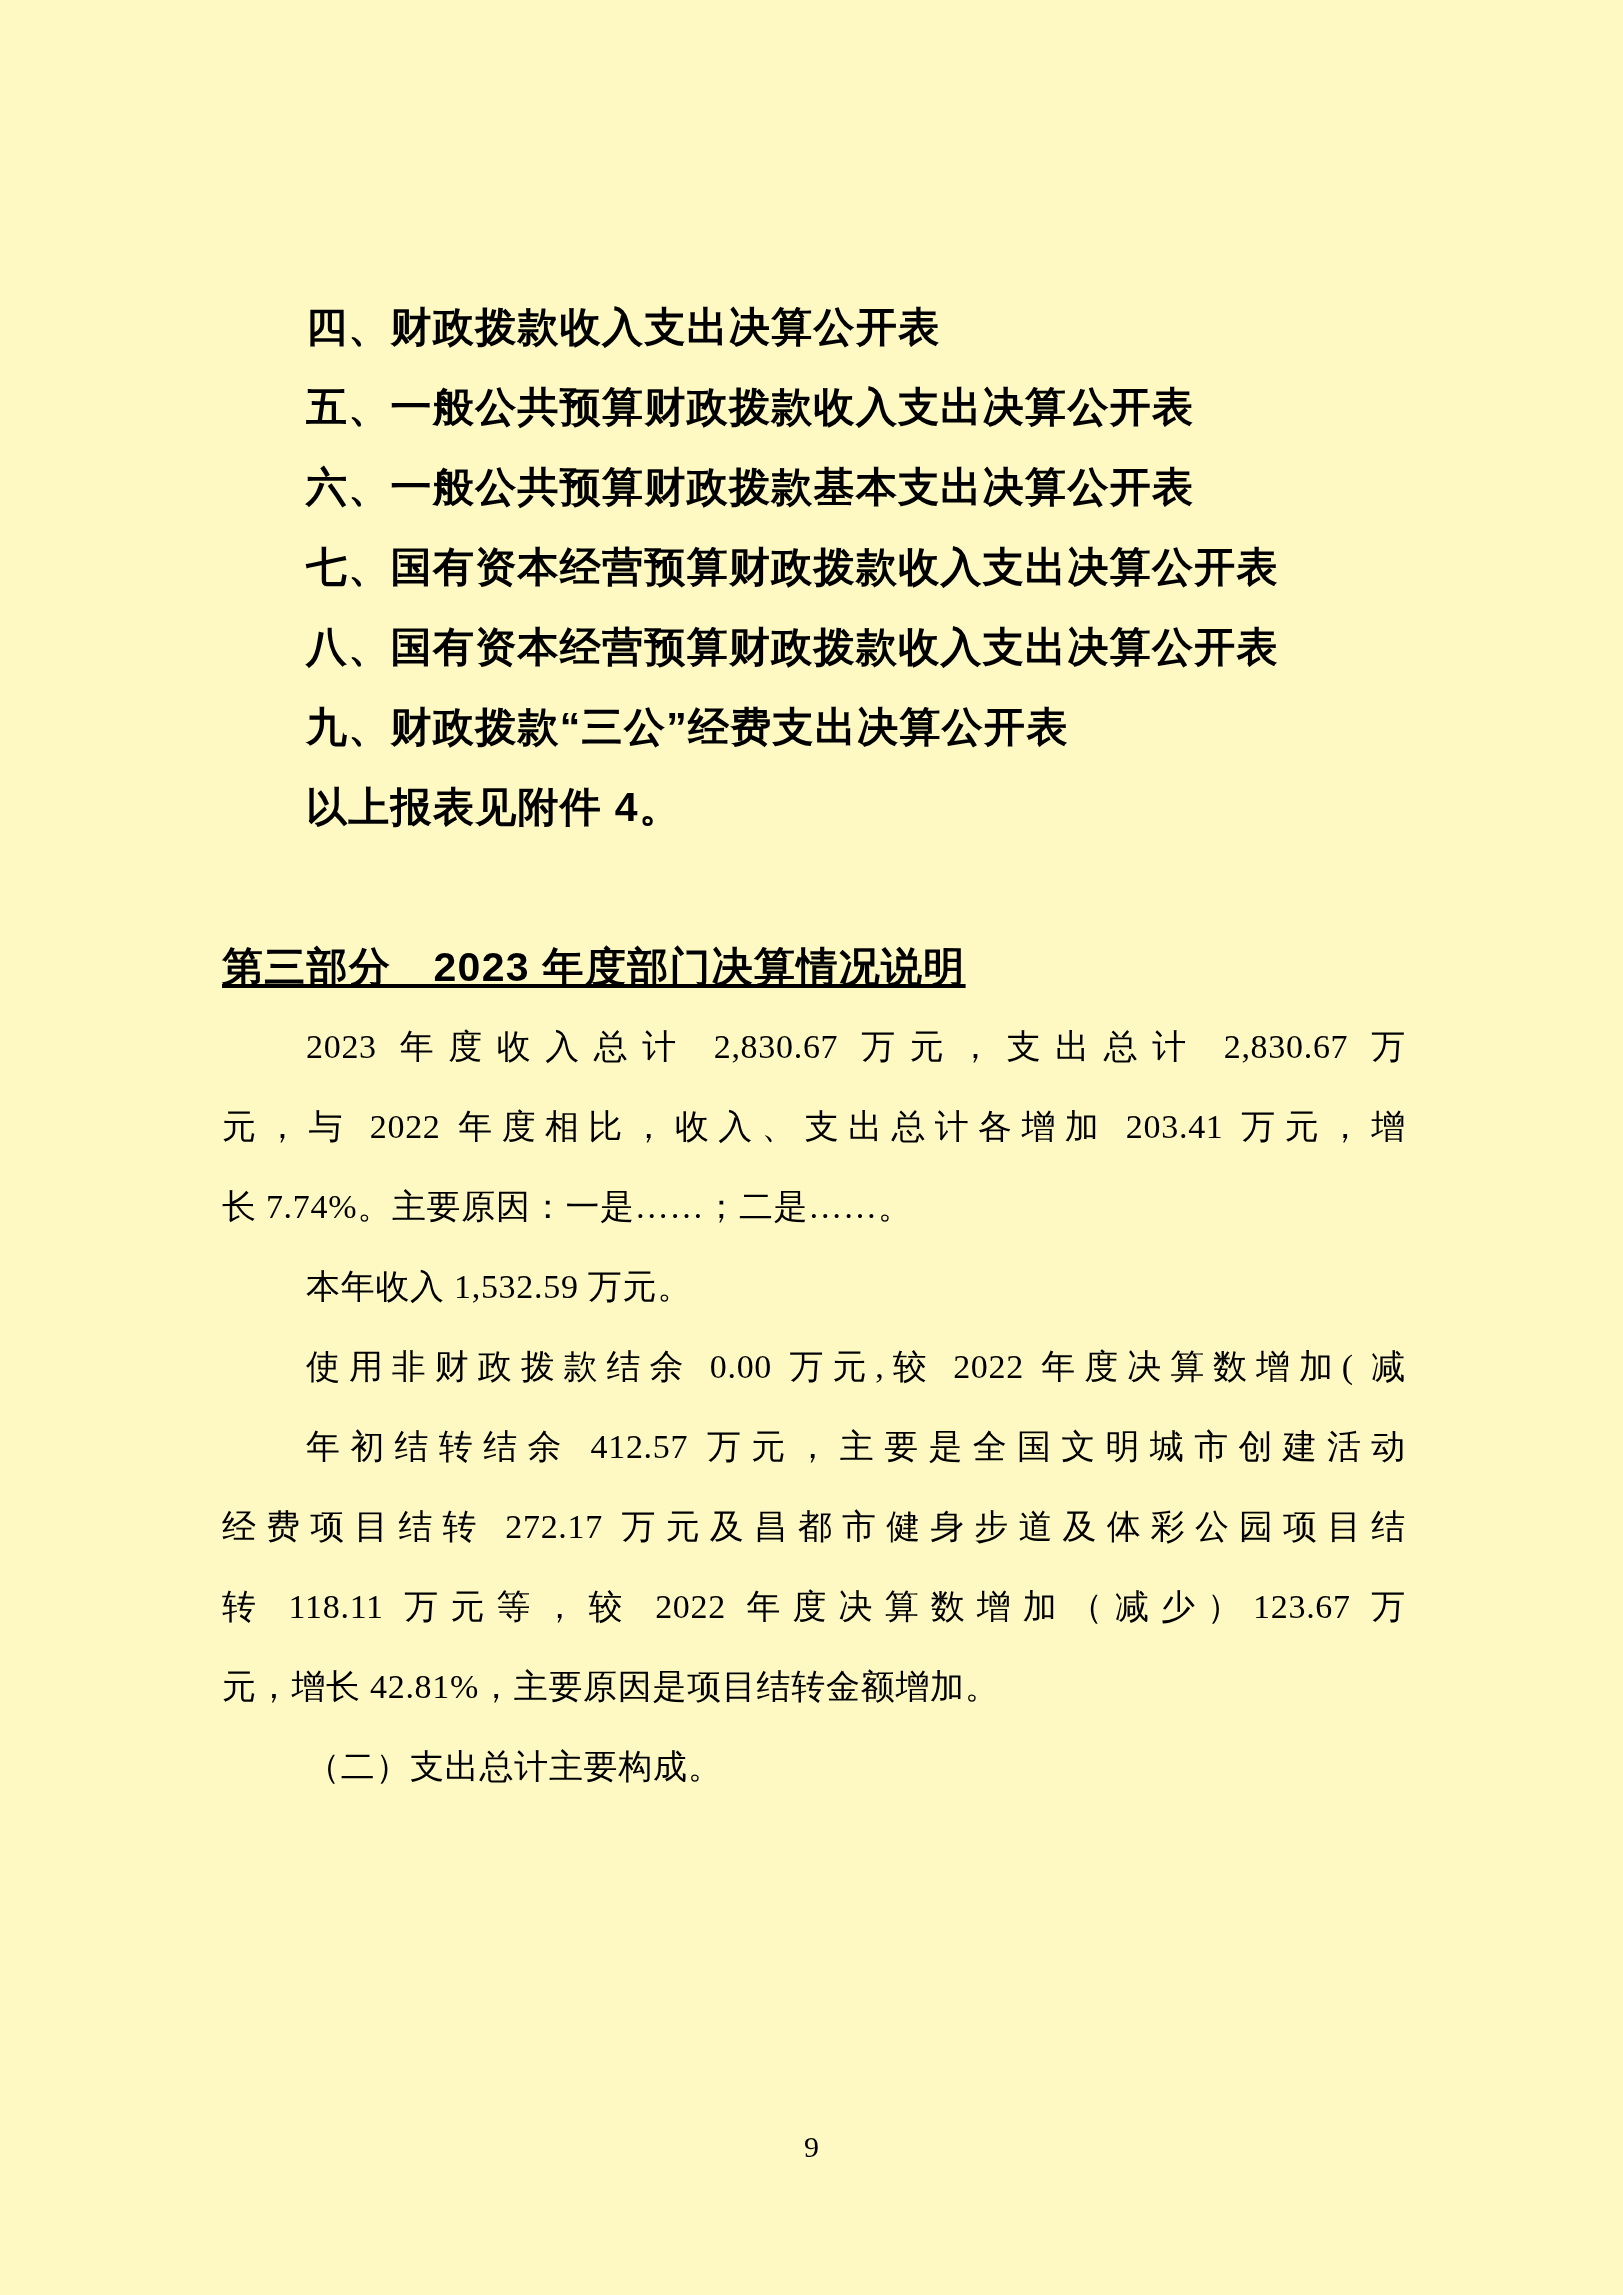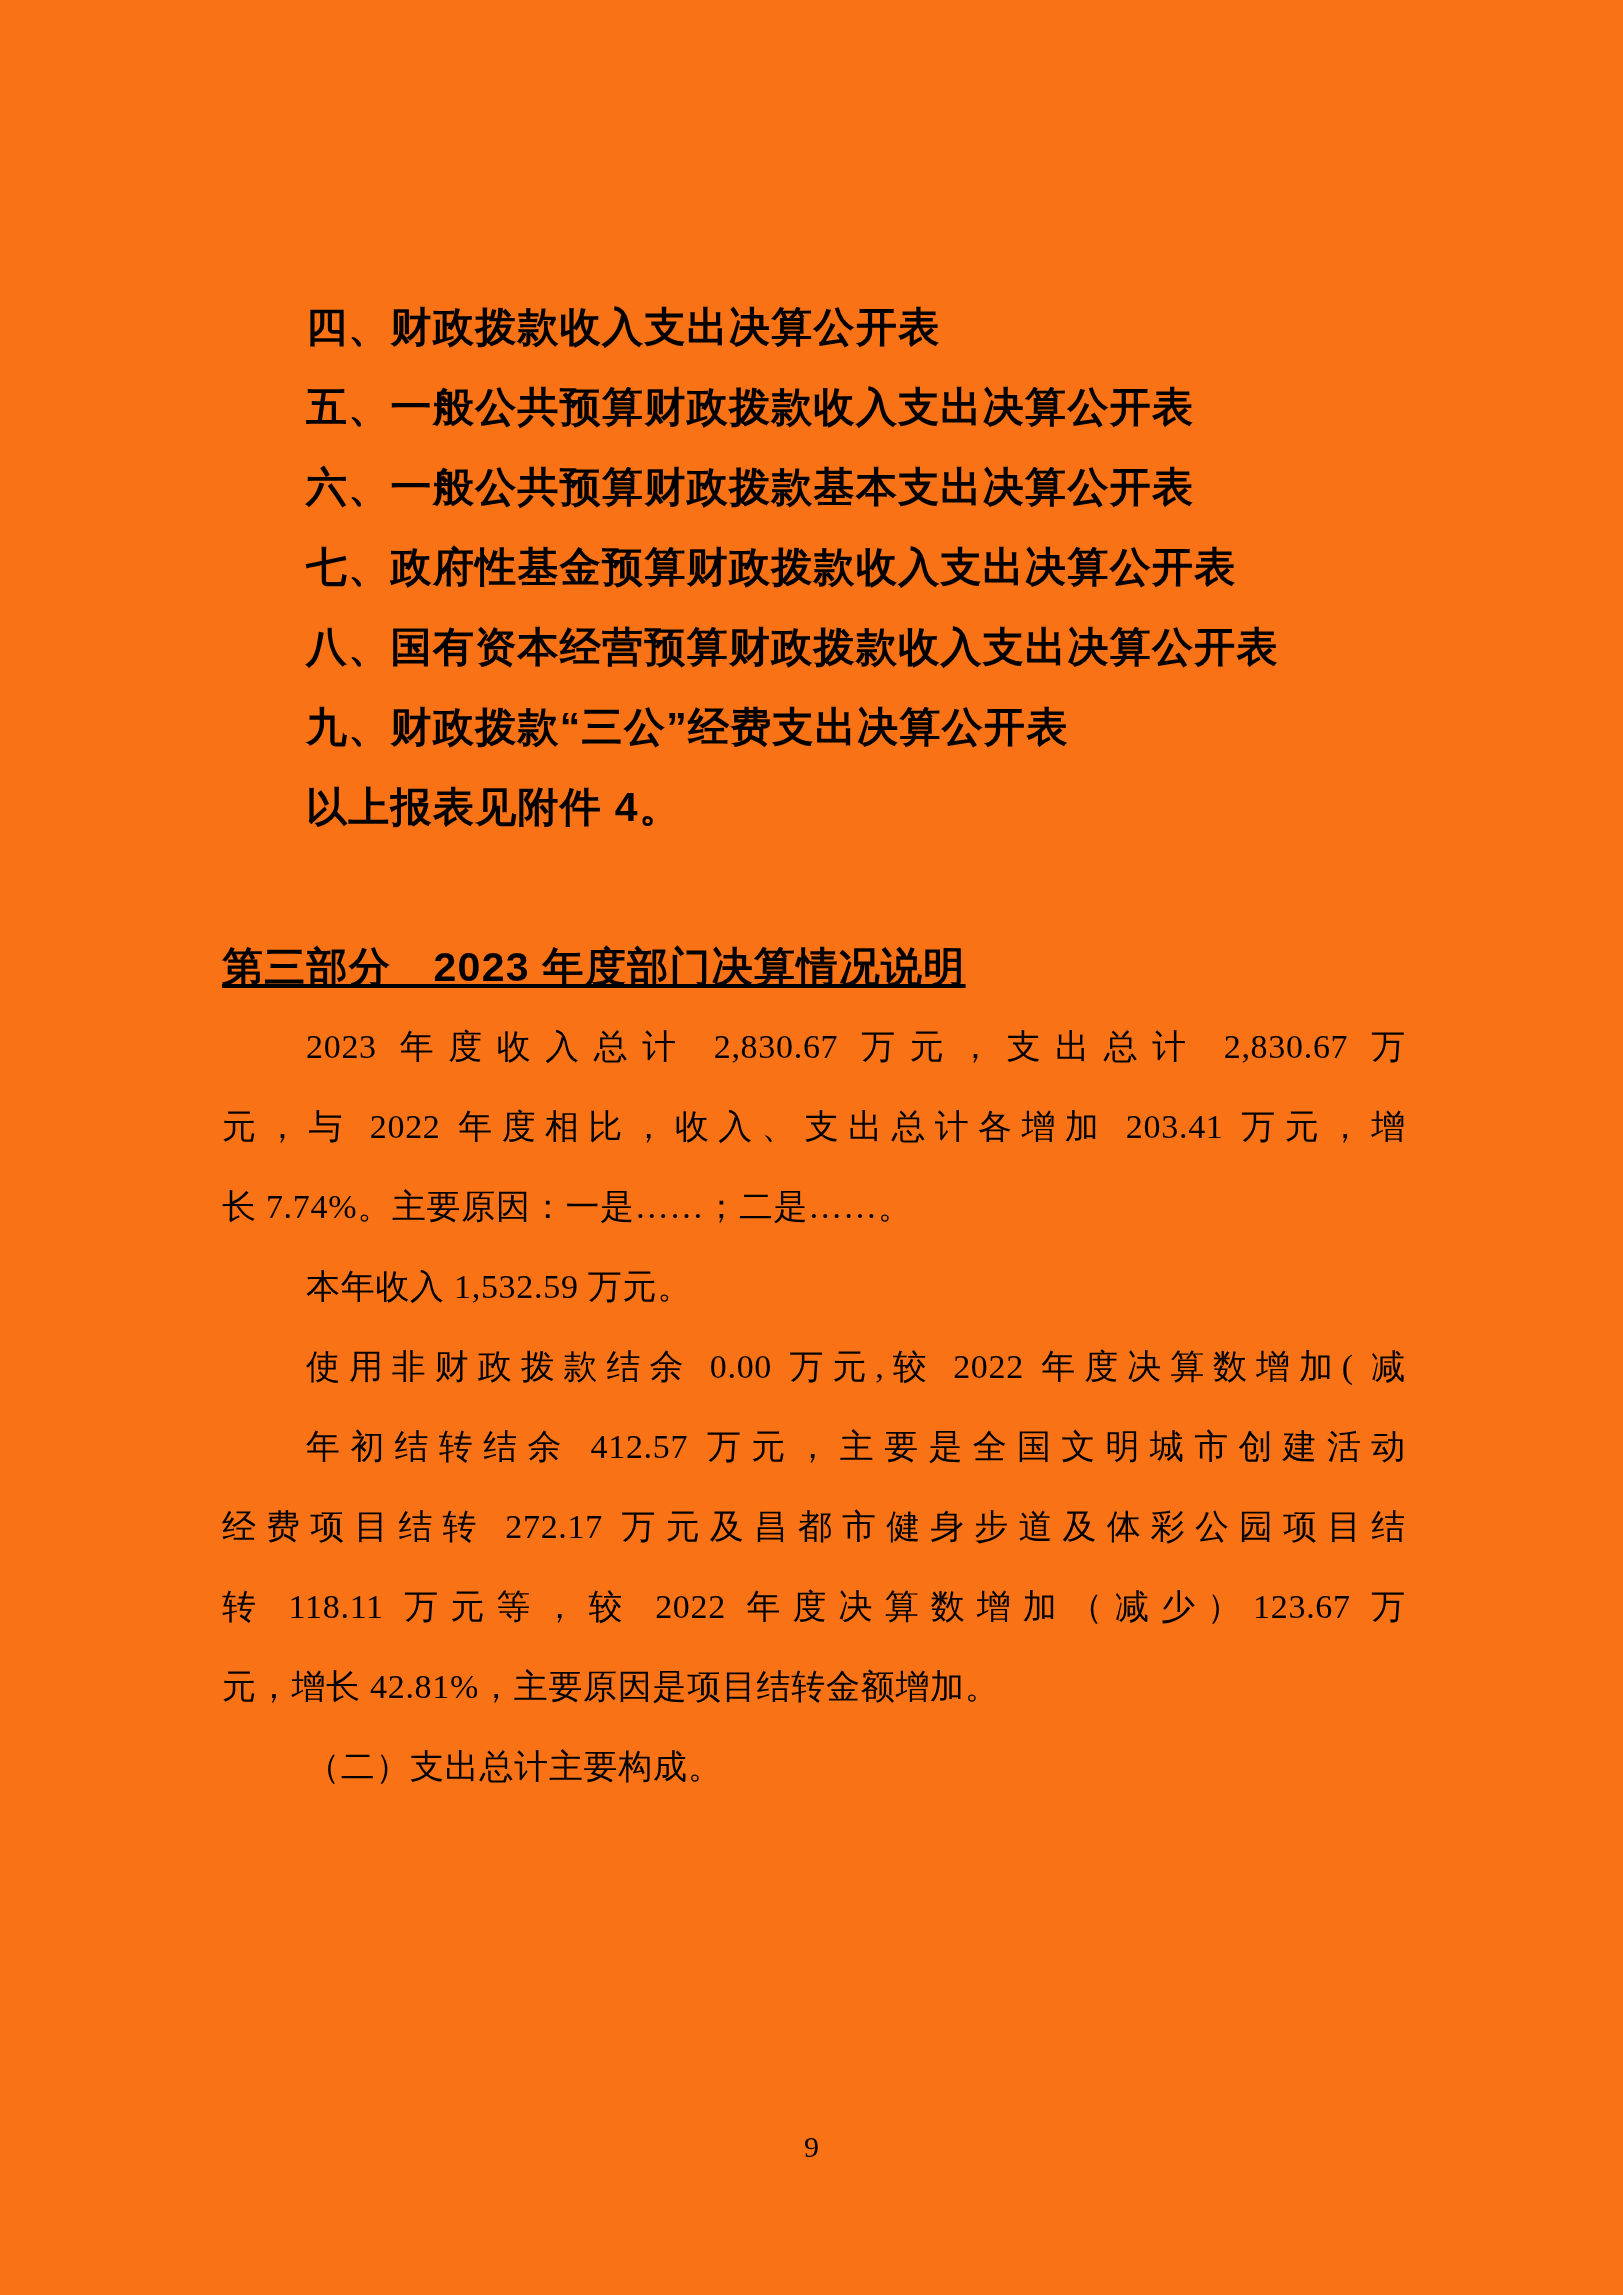--- a/index.html
+++ b/index.html
@@ -4,21 +4,21 @@
 <style>
   html, body {
     margin: 0;
     padding: 0;
     background: #e8e8e8;
   }
   .page {
     position: relative;
     width: 1623px;
     height: 2295px;
-    background: #f97316;
+    background: #fef9c3;
     color: #000000;
     overflow: hidden;
     margin: 0 auto;
   }
   .content {
     position: absolute;
     left: 222px;
     top: 287px;
     width: 1184px;
   }
@@ -72,21 +72,21 @@
 </style>
 </head>
 <body>
 
 <div class="page">
   <div class="content">
 
     <div class="line hei indent">四、财政拨款收入支出决算公开表</div>
     <div class="line hei indent">五、一般公共预算财政拨款收入支出决算公开表</div>
     <div class="line hei indent">六、一般公共预算财政拨款基本支出决算公开表</div>
-    <div class="line hei indent">七、政府性基金预算财政拨款收入支出决算公开表</div>
+    <div class="line hei indent">七、国有资本经营预算财政拨款收入支出决算公开表</div>
     <div class="line hei indent">八、国有资本经营预算财政拨款收入支出决算公开表</div>
     <div class="line hei indent">九、财政拨款“三公”经费支出决算公开表</div>
 
     <div class="line hei indent">以上报表见附件 4。</div>
 
     <div class="line blank"></div>
 
     <div class="line hei center">第三部分　2023 年度部门决算情况说明</div>
 
 

